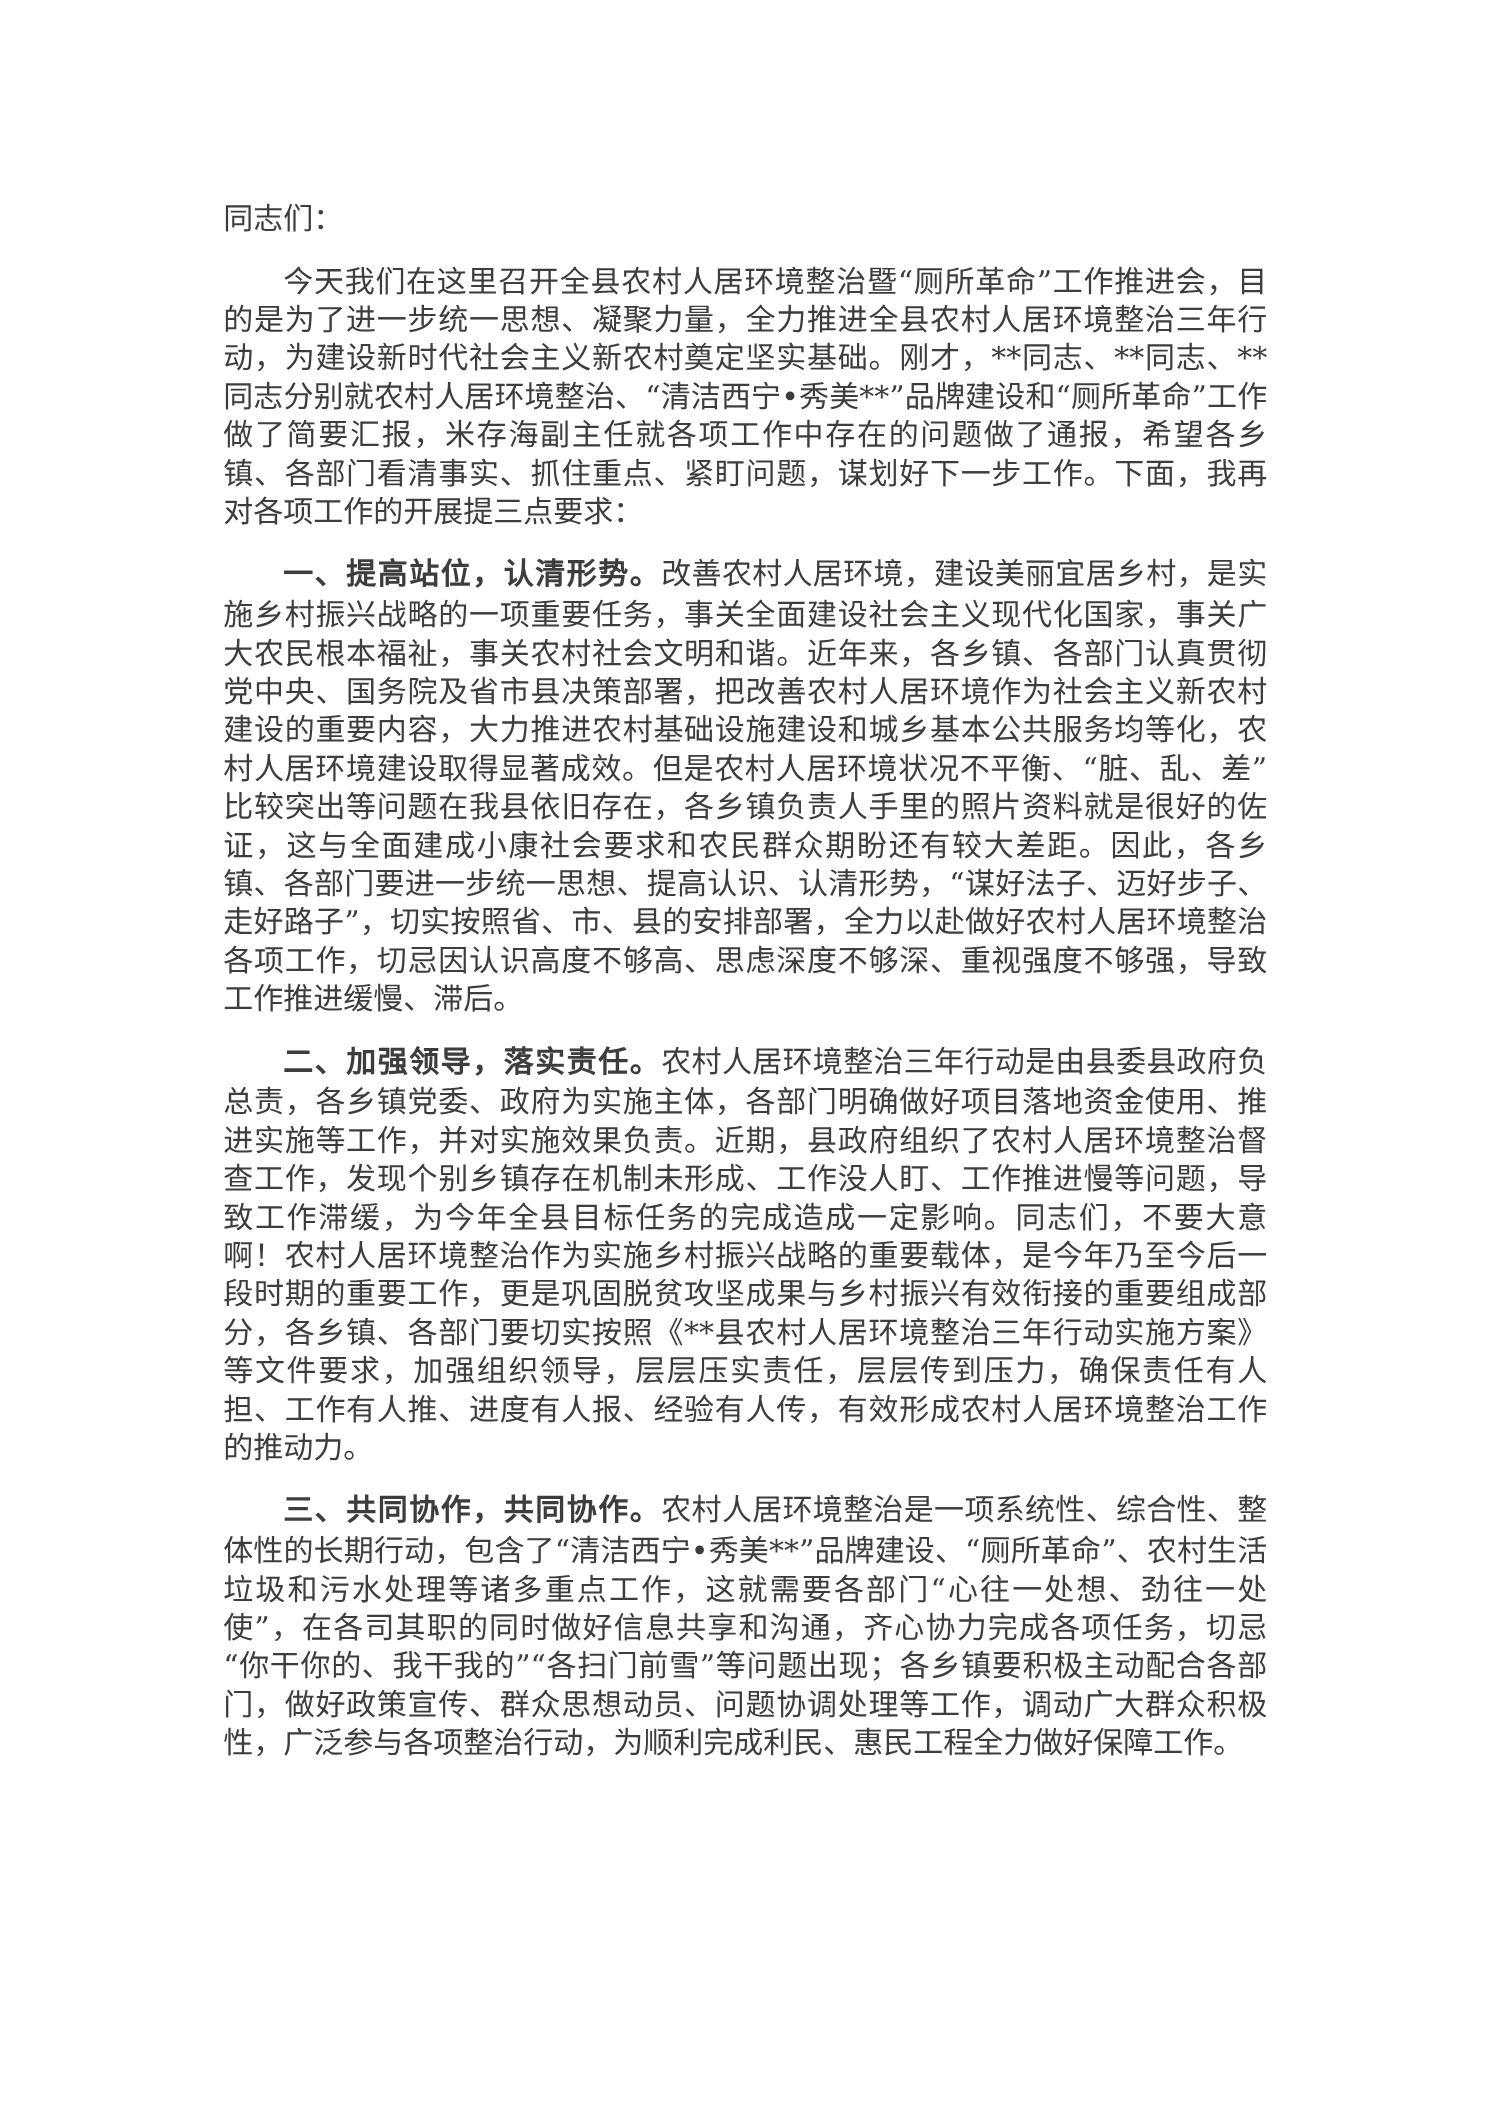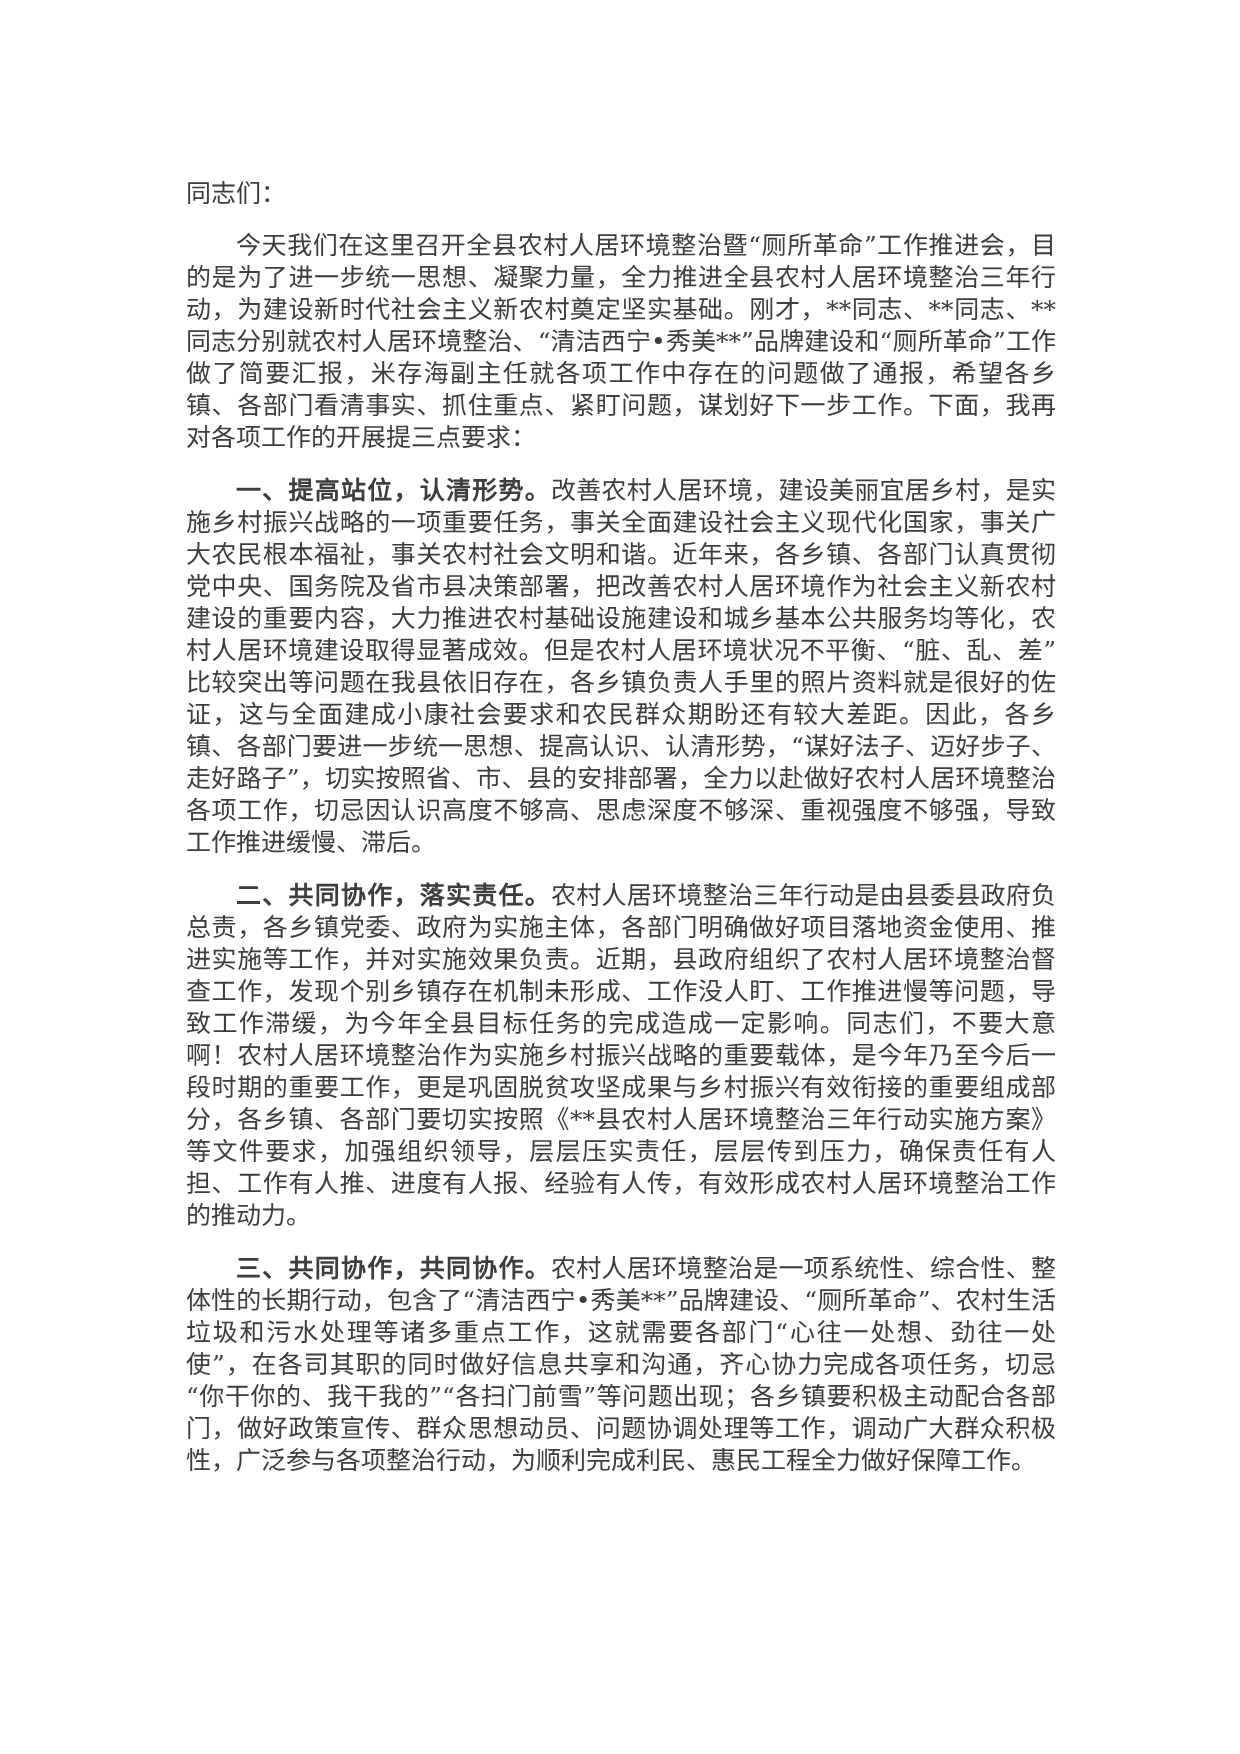--- a/index.html
+++ b/index.html
@@ -14,40 +14,40 @@
     background: var(--page-bg, #ffffff);
     box-sizing: border-box;
     padding: 163px 184px 0 186px;
     overflow: hidden;
     font-family: "DejaVu Serif", "Liberation Serif", serif;
     font-size: 25px;
     line-height: 32px;
     color: var(--text-color, #3d3d3d);
   }
   .page p {
-    margin: 15px 0 20px 0;
+    margin: 4px 0 20px 0;
     text-align: justify;
     word-break: break-all;
   }
   p.salutation {
     text-indent: 0;
   }
   p.para {
     text-indent: 2em;
   }
   .para b {
-    font-family: Liberation Sans, sans-serif;
+    font-family: Liberation Mono, monospace;
     font-weight: bold;
     letter-spacing: 1px;
   }
 </style>
 </head>
 <body>
 
 <div class="page" style="--page-bg: #ffffff; --text-color: #3d3d3d;">
   <p class="salutation">同志们：</p>
   <div id="paragraphs">
       <p class="para">今天我们在这里召开全县农村人居环境整治暨“厕所革命”工作推进会，目的是为了进一步统一思想、凝聚力量，全力推进全县农村人居环境整治三年行动，为建设新时代社会主义新农村奠定坚实基础。刚才，**同志、**同志、**同志分别就农村人居环境整治、“清洁西宁•秀美**”品牌建设和“厕所革命”工作做了简要汇报，米存海副主任就各项工作中存在的问题做了通报，希望各乡镇、各部门看清事实、抓住重点、紧盯问题，谋划好下一步工作。下面，我再对各项工作的开展提三点要求：</p>
       <p class="para"><b>一、提高站位，认清形势。</b>改善农村人居环境，建设美丽宜居乡村，是实施乡村振兴战略的一项重要任务，事关全面建设社会主义现代化国家，事关广大农民根本福祉，事关农村社会文明和谐。近年来，各乡镇、各部门认真贯彻党中央、国务院及省市县决策部署，把改善农村人居环境作为社会主义新农村建设的重要内容，大力推进农村基础设施建设和城乡基本公共服务均等化，农村人居环境建设取得显著成效。但是农村人居环境状况不平衡、“脏、乱、差”比较突出等问题在我县依旧存在，各乡镇负责人手里的照片资料就是很好的佐证，这与全面建成小康社会要求和农民群众期盼还有较大差距。因此，各乡镇、各部门要进一步统一思想、提高认识、认清形势，“谋好法子、迈好步子、走好路子”，切实按照省、市、县的安排部署，全力以赴做好农村人居环境整治各项工作，切忌因认识高度不够高、思虑深度不够深、重视强度不够强，导致工作推进缓慢、滞后。</p>
-      <p class="para"><b>二、共同协作，落实责任。</b>农村人居环境整治三年行动是由县委县政府负总责，各乡镇党委、政府为实施主体，各部门明确做好项目落地资金使用、推进实施等工作，并对实施效果负责。近期，县政府组织了农村人居环境整治督查工作，发现个别乡镇存在机制未形成、工作没人盯、工作推进慢等问题，导致工作滞缓，为今年全县目标任务的完成造成一定影响。同志们，不要大意啊！农村人居环境整治作为实施乡村振兴战略的重要载体，是今年乃至今后一段时期的重要工作，更是巩固脱贫攻坚成果与乡村振兴有效衔接的重要组成部分，各乡镇、各部门要切实按照《**县农村人居环境整治三年行动实施方案》等文件要求，加强组织领导，层层压实责任，层层传到压力，确保责任有人担、工作有人推、进度有人报、经验有人传，有效形成农村人居环境整治工作的推动力。</p>
+      <p class="para"><b>二、加强领导，落实责任。</b>农村人居环境整治三年行动是由县委县政府负总责，各乡镇党委、政府为实施主体，各部门明确做好项目落地资金使用、推进实施等工作，并对实施效果负责。近期，县政府组织了农村人居环境整治督查工作，发现个别乡镇存在机制未形成、工作没人盯、工作推进慢等问题，导致工作滞缓，为今年全县目标任务的完成造成一定影响。同志们，不要大意啊！农村人居环境整治作为实施乡村振兴战略的重要载体，是今年乃至今后一段时期的重要工作，更是巩固脱贫攻坚成果与乡村振兴有效衔接的重要组成部分，各乡镇、各部门要切实按照《**县农村人居环境整治三年行动实施方案》等文件要求，加强组织领导，层层压实责任，层层传到压力，确保责任有人担、工作有人推、进度有人报、经验有人传，有效形成农村人居环境整治工作的推动力。</p>
       <p class="para"><b>三、共同协作，共同协作。</b>农村人居环境整治是一项系统性、综合性、整体性的长期行动，包含了“清洁西宁•秀美**”品牌建设、“厕所革命”、农村生活垃圾和污水处理等诸多重点工作，这就需要各部门“心往一处想、劲往一处使”，在各司其职的同时做好信息共享和沟通，齐心协力完成各项任务，切忌“你干你的、我干我的”“各扫门前雪”等问题出现；各乡镇要积极主动配合各部门，做好政策宣传、群众思想动员、问题协调处理等工作，调动广大群众积极性，广泛参与各项整治行动，为顺利完成利民、惠民工程全力做好保障工作。</p>
     </div>
 </div>
 
 </body></html>

